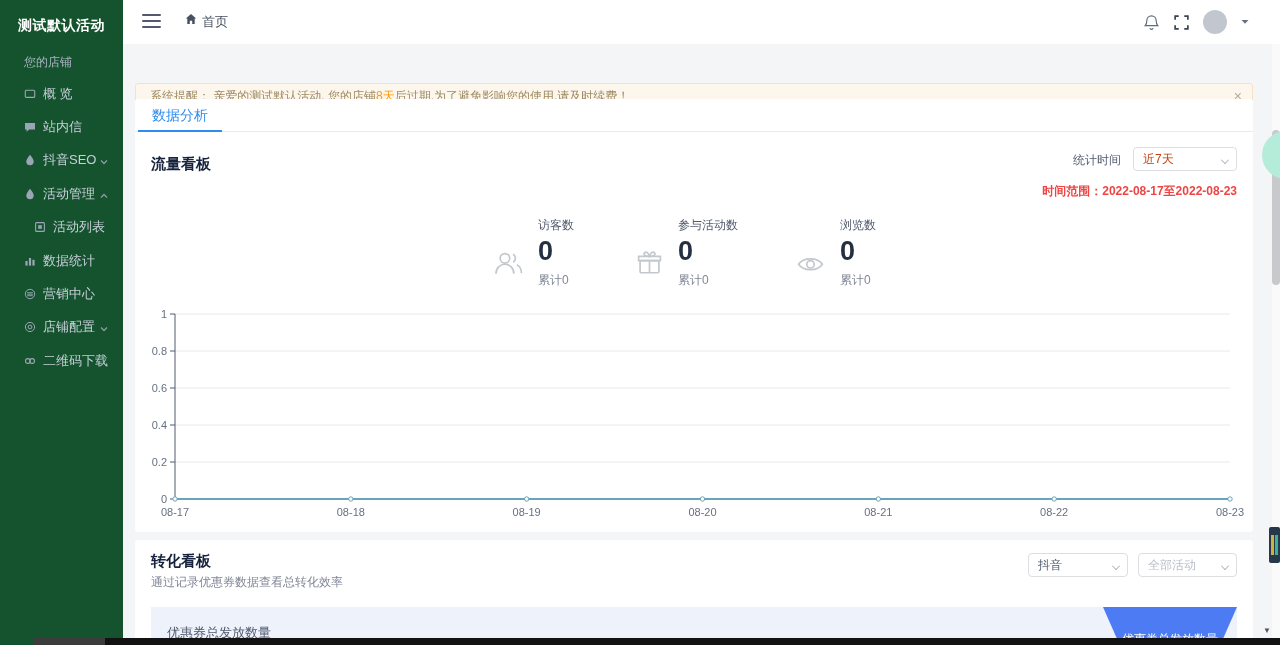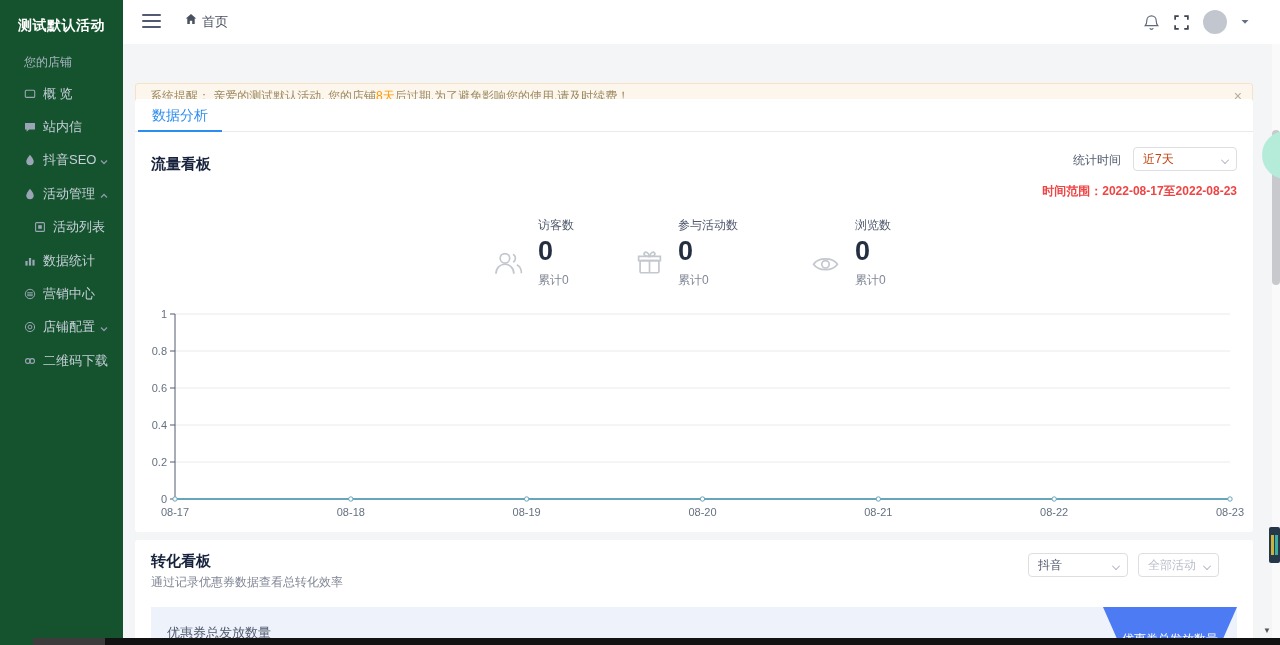--- a/index.html
+++ b/index.html
@@ -53,21 +53,21 @@
   .stat .lbl { font-size:12px; color:#515a6e; margin-bottom:2px; }
   .stat .val { font-size:27px; font-weight:bold; color:#243042; line-height:30px; }
   .stat .tot { font-size:12px; color:#808695; margin-top:6px; }
 
   .chart-wrap { position:absolute; left:0; top:205px; width:1118px; height:226px; }
 
   
   .c-title { position:absolute; left:16px; top:12px; }
   .c-sub { position:absolute; left:16px; top:34px; font-size:12px; color:#808695; }
   .sel-platform { left:893px; top:13px; width:100px; color:#515a6e; }
-  .sel-activity { left:1003px; top:13px; width:81px; color:#b8bec8; }
+  .sel-activity { left:1003px; top:13px; width:99px; color:#b8bec8; }
   .funnel-panel { position:absolute; left:16px; top:67px; width:1086px; height:70px; background:#eef2fb; }
   .fp-label { position:absolute; left:16px; top:17px; font-size:13px; color:#515a6e; }
   .funnel { position:absolute; left:952px; top:0; width:134px; height:64px; background:#4d7bf3; clip-path:polygon(0 0,100% 0,79% 100%,21% 100%); color:#fff; font-size:12px; text-align:center; padding-top:24px; }
 
   
   .vscroll-track { position:absolute; right:0; top:44px; width:8px; height:601px; background:#fafafa; z-index:6; }
   .vscroll-thumb { position:absolute; right:0; top:130px; width:8px; height:155px; background:#c8c9cc; border-radius:4px; z-index:7; cursor:pointer; }
   .float-mint { position:absolute; left:1262px; top:131px; width:48px; height:48px; border-radius:50%; background:#b5ebd9; z-index:8; cursor:pointer; }
   .float-mini { position:absolute; left:1269px; top:527px; width:11px; height:36px; background:#27384a; border-radius:2px; z-index:8; cursor:pointer; }
   .float-mini i { position:absolute; top:8px; width:3px; height:20px; display:block; }
@@ -254,21 +254,21 @@
               <path d="M12 7 C8.4 7 6.8 5.6 7.8 4.1 C8.8 2.6 11.2 3.6 12 7 Z"></path>
               <path d="M12 7 C15.6 7 17.2 5.6 16.2 4.1 C15.2 2.6 12.8 3.6 12 7 Z"></path>
             </svg>
           </span>
           <div class="col">
             <div class="lbl">参与活动数</div>
             <div class="val">0</div>
             <div class="tot">累计0</div>
           </div>
         </div>
-        <div class="stat" style="left: 675px; justify-content: center;">
+        <div class="stat" style="left: 660px; justify-content: center;">
           <span class="icon">
             <svg width="31" height="29" viewBox="0 0 26 24" fill="none" stroke="#c3c7ce" stroke-width="1.4">
               <path d="M3 13.5 C7 7.5 19 7.5 23 13.5 C19 19.5 7 19.5 3 13.5 Z"></path>
               <circle cx="13" cy="13.5" r="3.1"></circle>
             </svg>
           </span>
           <div class="col">
             <div class="lbl">浏览数</div>
             <div class="val">0</div>
             <div class="tot">累计0</div>

